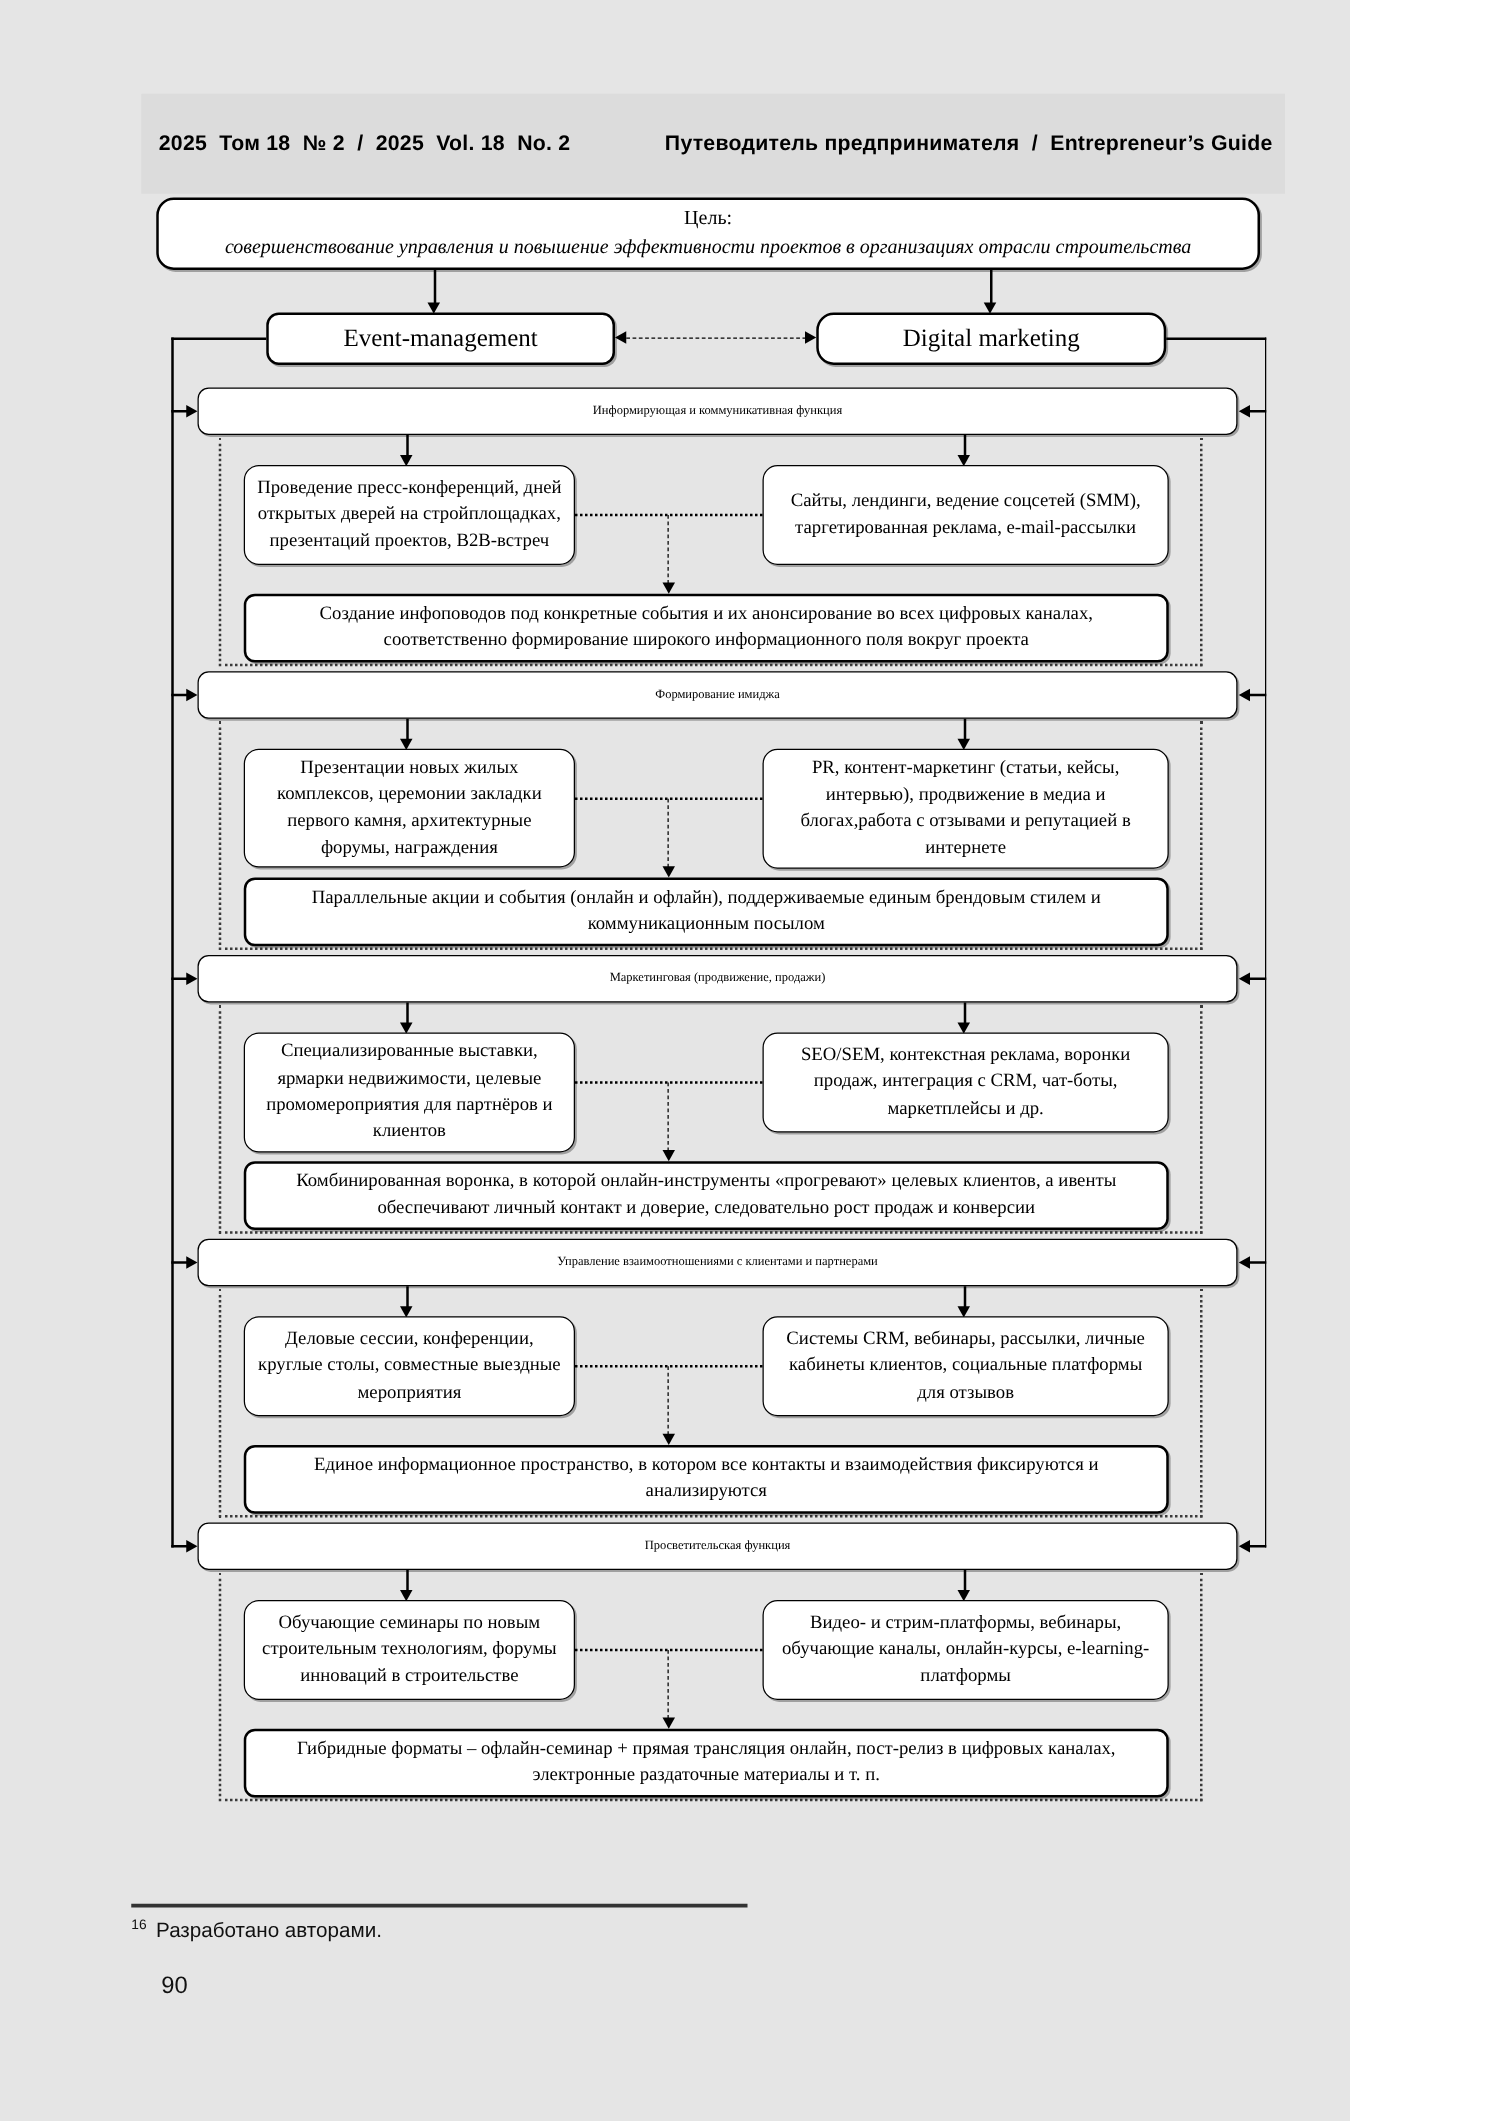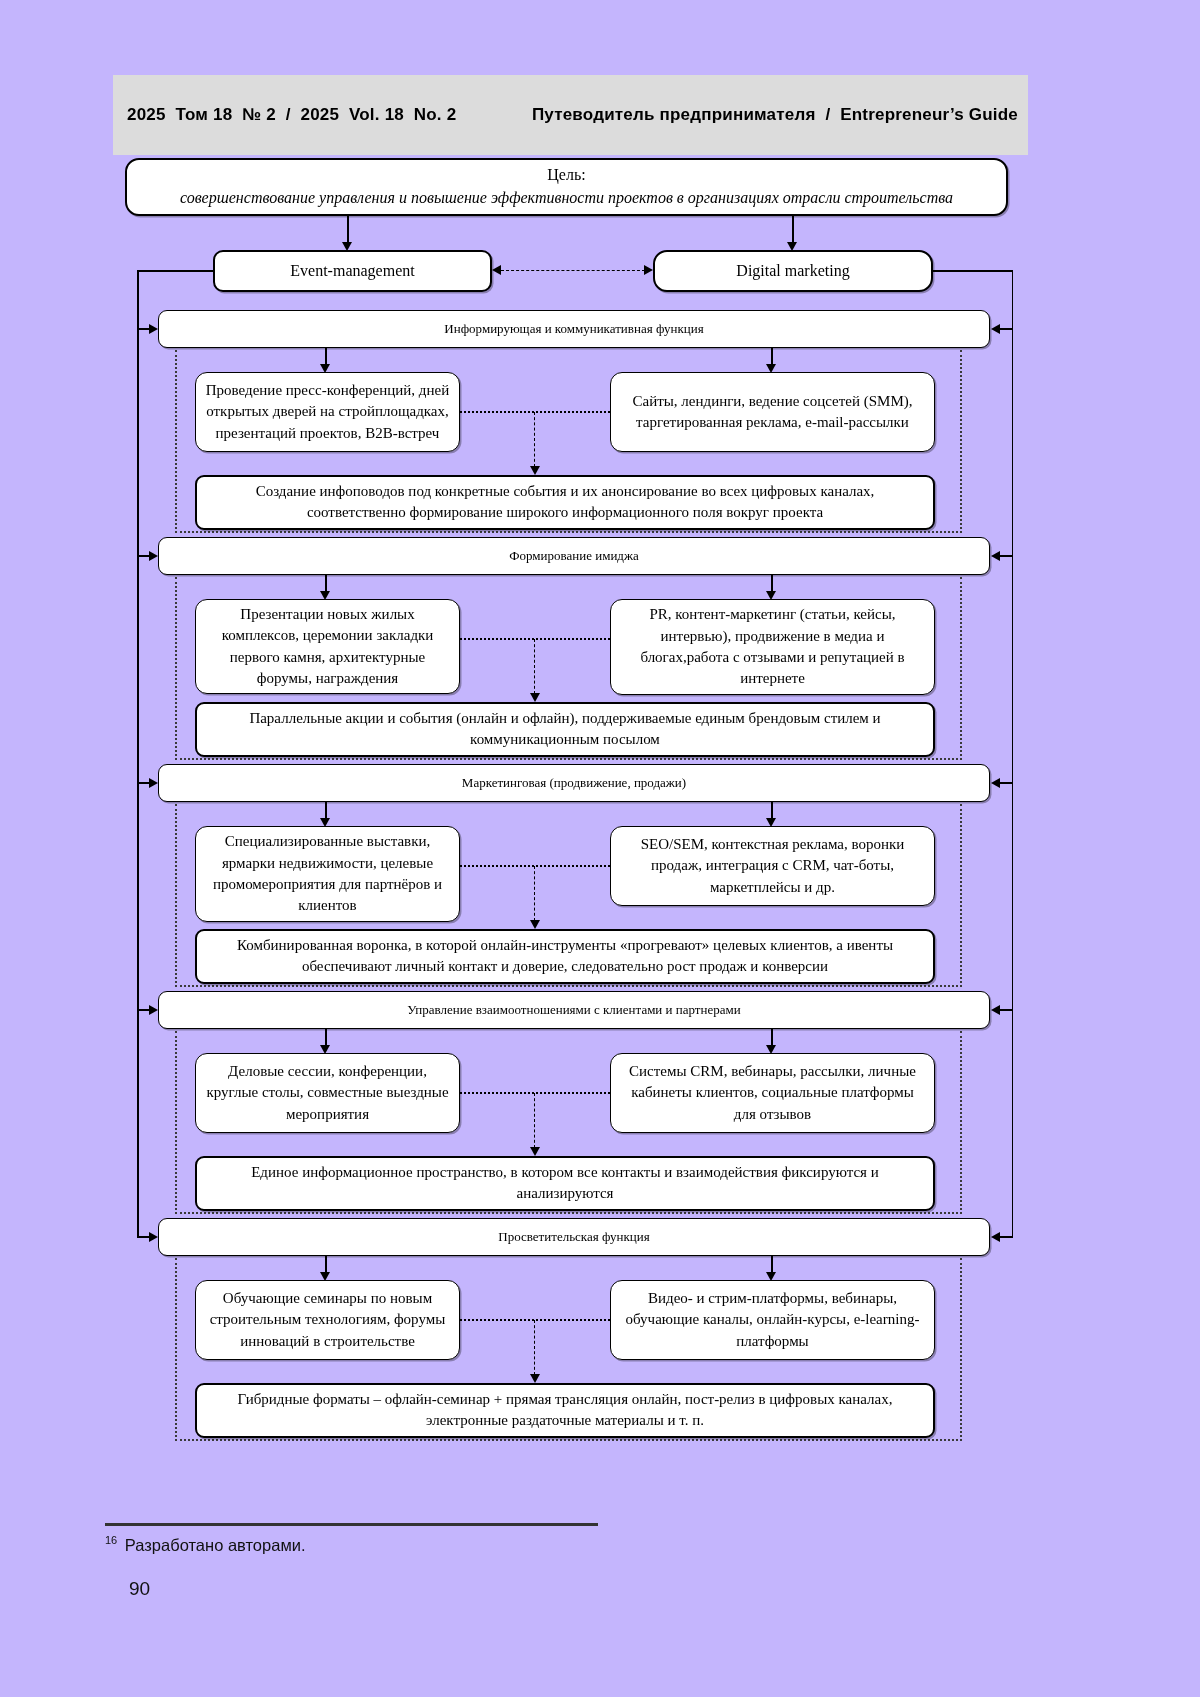--- a/index.html
+++ b/index.html
@@ -1,36 +1,36 @@
 <!DOCTYPE html>
 <html><head>
 <meta charset="utf-8">
 <style>
   html,body{margin:0;padding:0;}
   body{background:#ffffff;font-family:"Liberation Sans",sans-serif;color:#000;}
-  .page{position:relative;width:1200px;height:1697px;background:#c4b5fd;overflow:hidden;}
+  .page{position:relative;width:1080px;height:1697px;background:#e5e5e5;overflow:hidden;}
 
   
   .band{position:absolute;left:113px;top:75px;width:915px;height:80px;background:#dcdcdc;
         display:flex;align-items:center;justify-content:space-between;box-sizing:border-box;
         padding:0 10px 0 14px;}
   .band span{font-weight:bold;font-size:17px;white-space:pre;letter-spacing:.2px;}
 
   
   .fig{position:absolute;left:105px;top:155px;width:910px;height:1292px;}
   .fig *{box-sizing:border-box;}
 
   .box{position:absolute;background:#fff;border:1.5px solid #000;
        font-family:"Liberation Serif","DejaVu Serif",serif;font-size:15px;line-height:1.42;
        text-align:center;display:flex;flex-direction:column;align-items:center;justify-content:center;
        padding:4px 8px;box-shadow:1.5px 1.5px 0 rgba(0,0,0,.3);}
   .goal-box{border-radius:14px;border-width:2px;font-size:16px;}
   .goal-box .it{font-style:italic;}
-  .col-box{border-radius:10px;border-width:2px;font-size:16px;}
-  .sec-header{border-radius:9px;font-size:13px;}
+  .col-box{border-radius:10px;border-width:2px;font-size:20px;}
+  .sec-header{border-radius:9px;font-size:10px;}
   .detail-box{border-radius:12px;}
   .combined-box{border-radius:9px;border-width:2px;}
 
   .hline{position:absolute;height:1.5px;background:#000;}
   .vline{position:absolute;width:1.5px;background:#000;}
   .hdash{position:absolute;height:0;border-top:1.6px dashed #000;}
   .vdash{position:absolute;width:0;border-left:1.6px dashed #000;}
   .hdots{position:absolute;height:0;border-top:2.2px dotted #000;}
 
   .ah{position:absolute;width:0;height:0;border-style:solid;border-color:transparent;}

